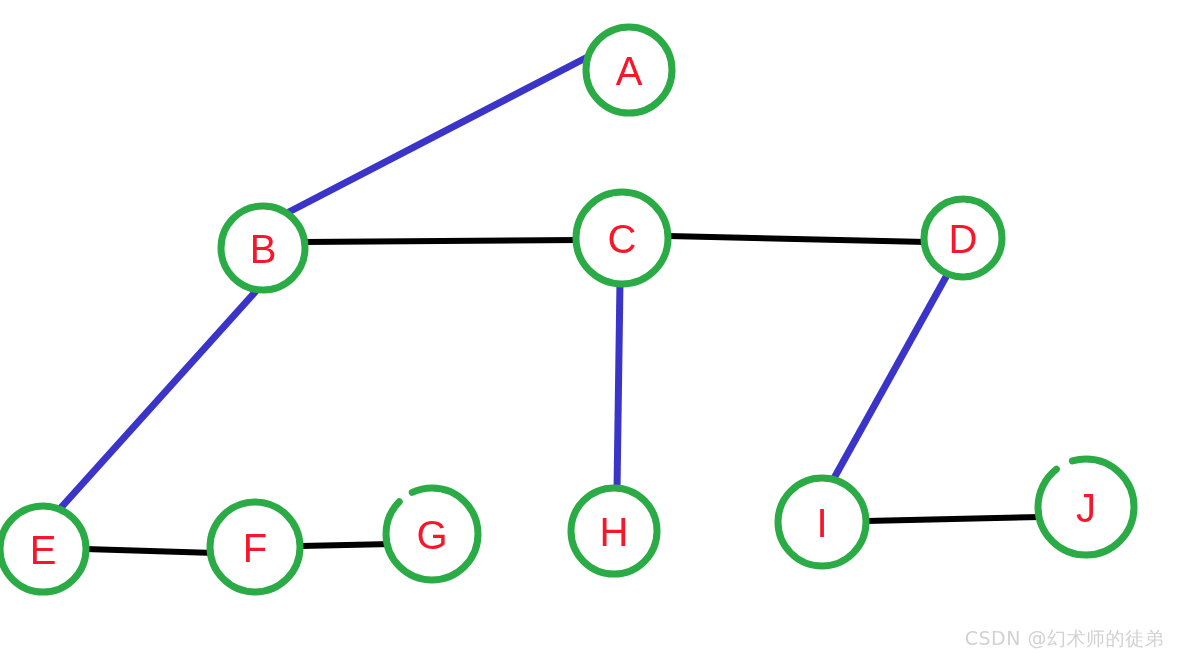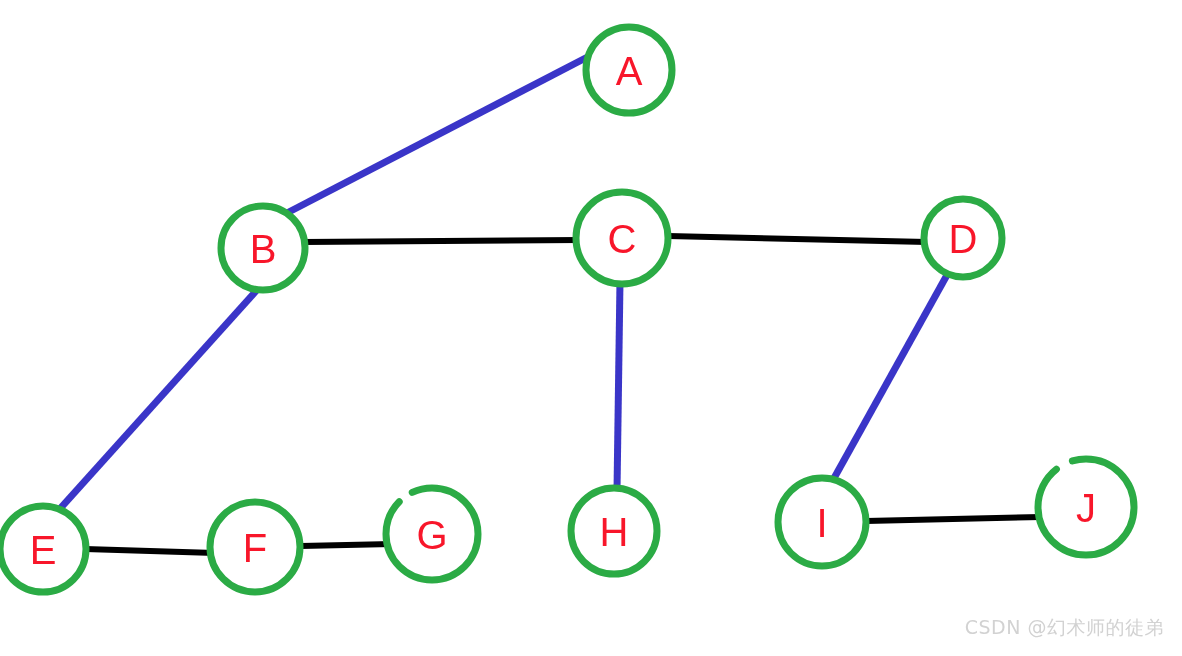--- a/index.html
+++ b/index.html
@@ -31,21 +31,21 @@
     fill: #f8162a;
     text-anchor: middle;
     dominant-baseline: central;
   }
   .node-circle {
     fill: #ffffff;
   }
   .watermark {
     position: absolute;
     right: 18px;
-    bottom: 15px;
+    bottom: 4px;
     font-family: "DejaVu Sans", "Liberation Sans", sans-serif;
     font-size: 19px;
     color: #d2d2d2;
     letter-spacing: 0.5px;
     white-space: nowrap;
     user-select: none;
   }
 </style>
 </head>
 <body>

